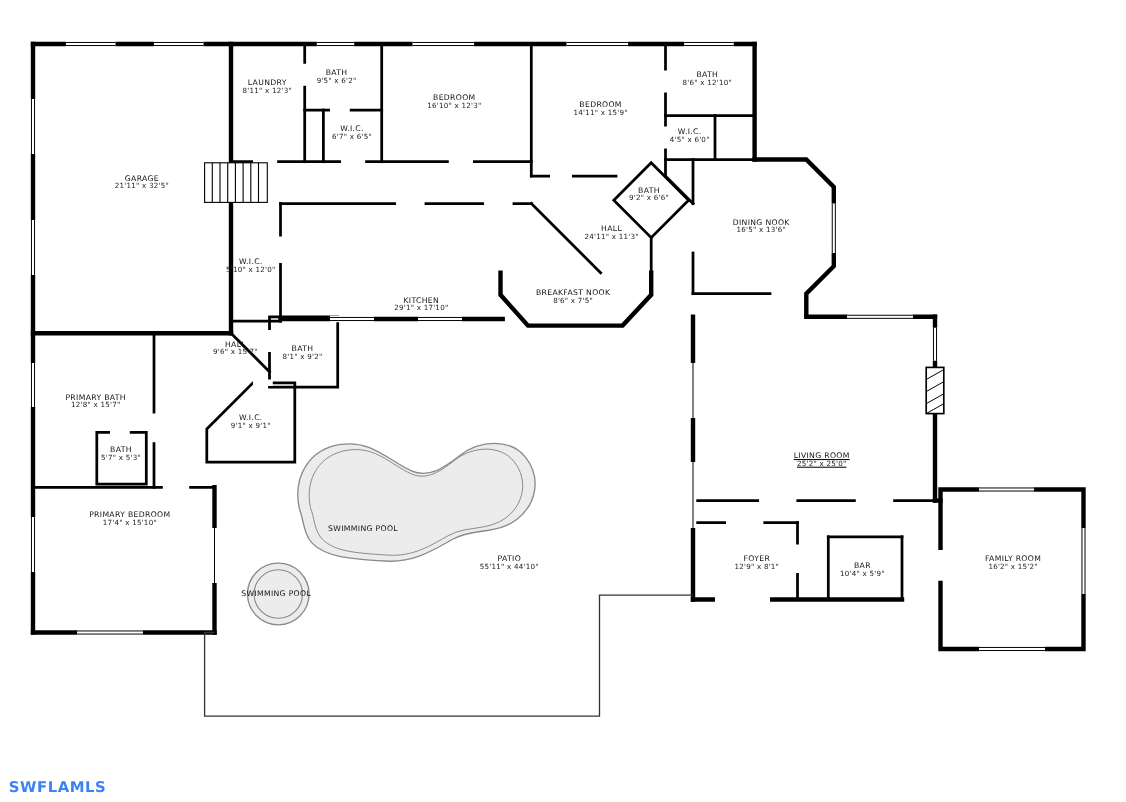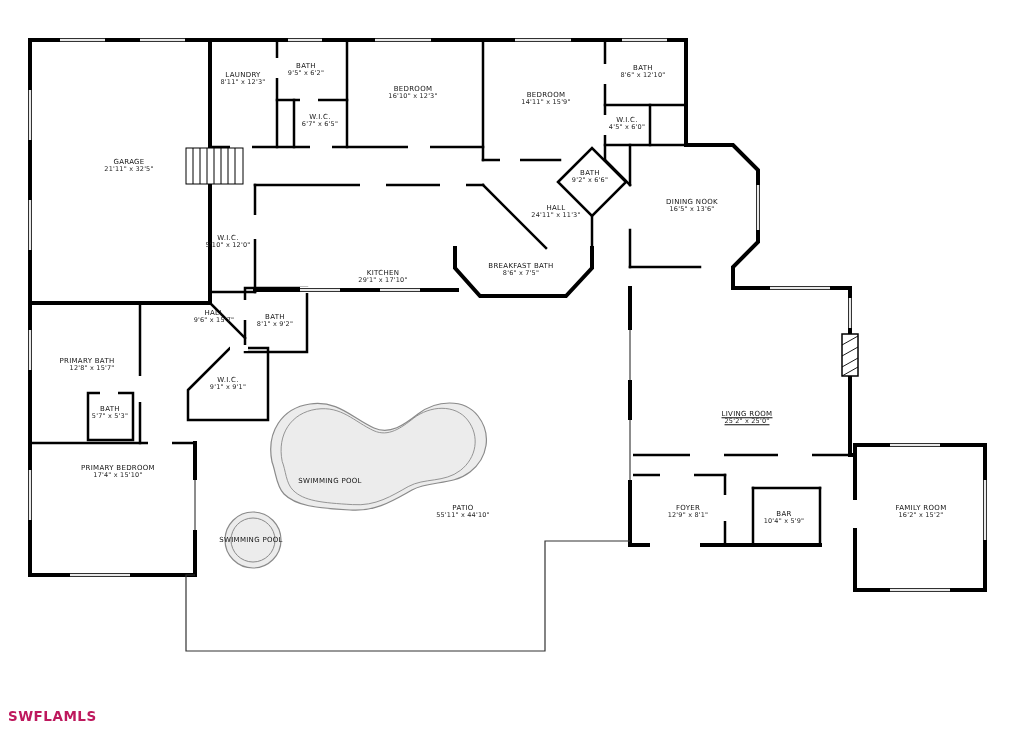--- a/index.html
+++ b/index.html
@@ -46,21 +46,21 @@
     letter-spacing: 0.2px;
     color: #222222;
   }
   .watermark {
     position: absolute;
     left: 8px;
     bottom: 5px;
     font-size: 13.5px;
     font-weight: bold;
     letter-spacing: 0.5px;
-    color: #be185d;
+    color: #3b82f6;
   }
 </style>
 </head>
 <body>
 
 <div class="canvas">
 
   <svg width="1024" height="729" viewBox="0 0 1024 729">
 
     <g stroke="#000" stroke-width="4" fill="none" stroke-linecap="square">
@@ -195,32 +195,32 @@
       </div>
       <div class="room-label" style="left: 383px; top: 230px; margin-top: 47px;">
         <div class="room-name">KITCHEN</div>
         <div class="room-dims">29'1" x 17'10"</div>
       </div>
       <div class="room-label" style="left: 228px; top: 242px;">
         <div class="room-name">W.I.C.</div>
         <div class="room-dims">5'10" x 12'0"</div>
       </div>
       <div class="room-label" style="left: 521px; top: 270px;">
-        <div class="room-name">BREAKFAST BATH</div>
+        <div class="room-name">BREAKFAST NOOK</div>
         <div class="room-dims">8'6" x 7'5"</div>
       </div>
       <div class="room-label" style="left: 214px; top: 317px;">
         <div class="room-name">HALL</div>
         <div class="room-dims">9'6" x 15'7"</div>
       </div>
       <div class="room-label" style="left: 275px; top: 321px;">
         <div class="room-name">BATH</div>
         <div class="room-dims">8'1" x 9'2"</div>
       </div>
-      <div class="room-label" style="left: 87px; top: 365px; text-align: right;">
+      <div class="room-label" style="left: 87px; top: 365px;">
         <div class="room-name">PRIMARY BATH</div>
         <div class="room-dims">12'8" x 15'7"</div>
       </div>
       <div class="room-label" style="left: 228px; top: 384px;">
         <div class="room-name">W.I.C.</div>
         <div class="room-dims">9'1" x 9'1"</div>
       </div>
       <div class="room-label" style="left: 110px; top: 413px;">
         <div class="room-name">BATH</div>
         <div class="room-dims">5'7" x 5'3"</div>

